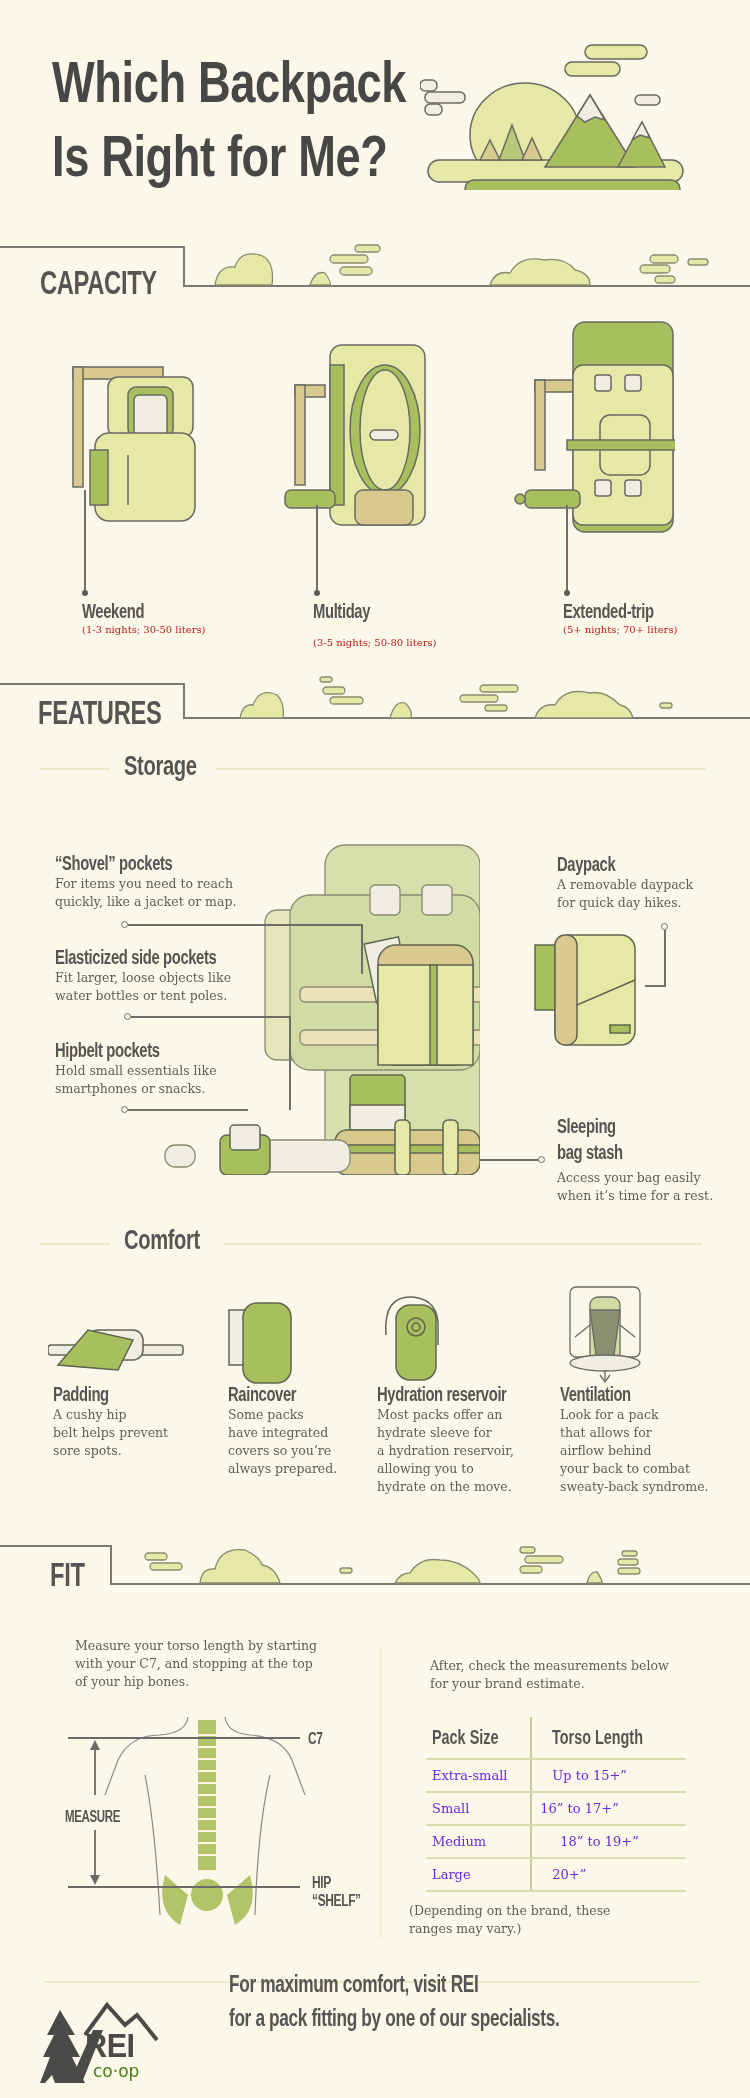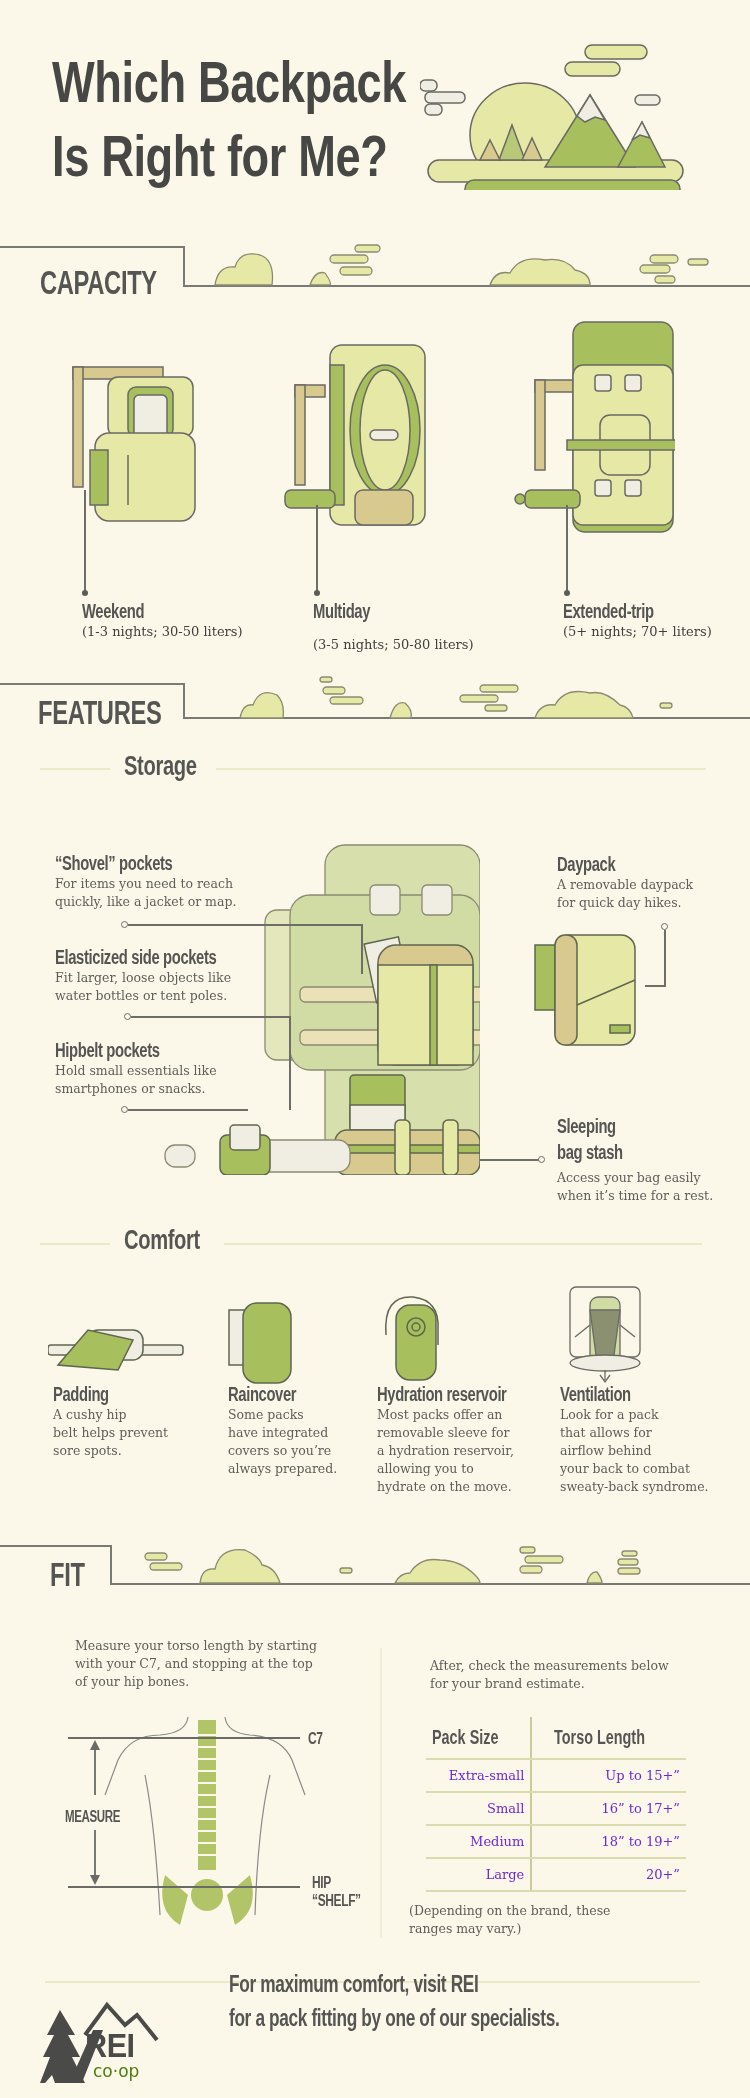--- a/index.html
+++ b/index.html
@@ -6,25 +6,25 @@
     html, body { width: 750px; height: 2098px; background: #fcf8e9; overflow: hidden; }
     body { position: relative; font-family: "DejaVu Serif", serif; color: #4a4a48; }
     .cond { font-family: "Liberation Sans", sans-serif; font-weight: 700; letter-spacing: -0.5px; transform-origin: left top; display: inline-block; }
     .abs { position: absolute; }
     .serif { font-family: "DejaVu Serif", serif; color: #5a5a57; }
     .title { left: 52px; top: 45px; font-size: 58px; line-height: 74px; color: #474745; transform: scaleX(0.78); white-space: nowrap; }
     .section-h { font-size: 33px; color: #555553; transform: scaleX(0.72); white-space: nowrap; }
     .sub-h { font-size: 28px; color: #555553; transform: scaleX(0.72); white-space: nowrap; }
     .item-h { font-size: 20px; color: #555553; transform: scaleX(0.74); white-space: nowrap; }
     .small { font-size: 12.5px; line-height: 18px; color: #5e5e5a; }
-    .cap-desc { font-size: 13px; color: #404040; white-space: nowrap; }
+    .cap-desc { font-size: 10px; color: #b91c1c; white-space: nowrap; }
     .rule-line { position: absolute; height: 2px; background: #7a7a74; }
     .soft-line { position: absolute; height: 2px; background: #ece9c7; }
     table.size { border-collapse: collapse; }
-    table.size td, table.size th { height: 33px; padding: 0 6px; text-align: right; border-bottom: 2px solid #d8dcae; }
+    table.size td, table.size th { height: 33px; padding: 0 6px; text-align: left; border-bottom: 2px solid #d8dcae; }
     table.size th { height: 42px; }
     table.size td:first-child, table.size th:first-child { border-right: 2px solid #c8cc9a; width: 104px; }
     table.size td { font-family: "DejaVu Serif", serif; font-size: 13px; color: #6d28d9; }
     .th-text { font-family: "Liberation Sans", sans-serif; font-weight: 700; font-size: 20px; color: #555553; display: inline-block; transform: scaleX(0.72); transform-origin: left center; white-space: nowrap; }
     .dot { position: absolute; width: 6px; height: 6px; border-radius: 50%; background: #5c5c58; }
     .ring { position: absolute; width: 7px; height: 7px; border-radius: 50%; border: 1.5px solid #6e6e68; background: #fcf8e9; }
     .vline { position: absolute; width: 2px; background: #6e6e68; }
     .hline { position: absolute; height: 2px; background: #6e6e68; }
   </style>
 </head>
@@ -289,21 +289,21 @@
 <div class="abs" style="left:228px;top:1383px">
   <div class="cond item-h">Raincover</div>
   <div class="serif small">Some packs</div>
   <div class="serif small">have integrated</div>
   <div class="serif small">covers so you’re</div>
   <div class="serif small">always prepared.</div>
 </div>
 <div class="abs" style="left:377px;top:1383px">
   <div class="cond item-h">Hydration reservoir</div>
   <div class="serif small">Most packs offer an</div>
-  <div class="serif small">removable sleeve for</div>
+  <div class="serif small">hydrate sleeve for</div>
   <div class="serif small">a hydration reservoir,</div>
   <div class="serif small">allowing you to</div>
   <div class="serif small">hydrate on the move.</div>
 </div>
 <div class="abs" style="left:560px;top:1383px">
   <div class="cond item-h">Ventilation</div>
   <div class="serif small">Look for a pack</div>
   <div class="serif small">that allows for</div>
   <div class="serif small">airflow behind</div>
   <div class="serif small">your back to combat</div>
@@ -391,21 +391,21 @@
       <th style="padding-left:20px"><span class="th-text">Torso Length</span></th>
     </tr>
   </thead>
   <tbody>
     <tr>
       <td>Extra-small</td>
       <td style="padding-left:20px">Up to 15+”</td>
     </tr>
     <tr>
       <td>Small</td>
-      <td style="padding-left:28px">16” to 17+”</td>
+      <td style="padding-left:8px">16” to 17+”</td>
     </tr>
     <tr>
       <td>Medium</td>
       <td style="padding-left:28px">18” to 19+”</td>
     </tr>
     <tr>
       <td>Large</td>
       <td style="padding-left:20px">20+”</td>
     </tr>
   </tbody>

